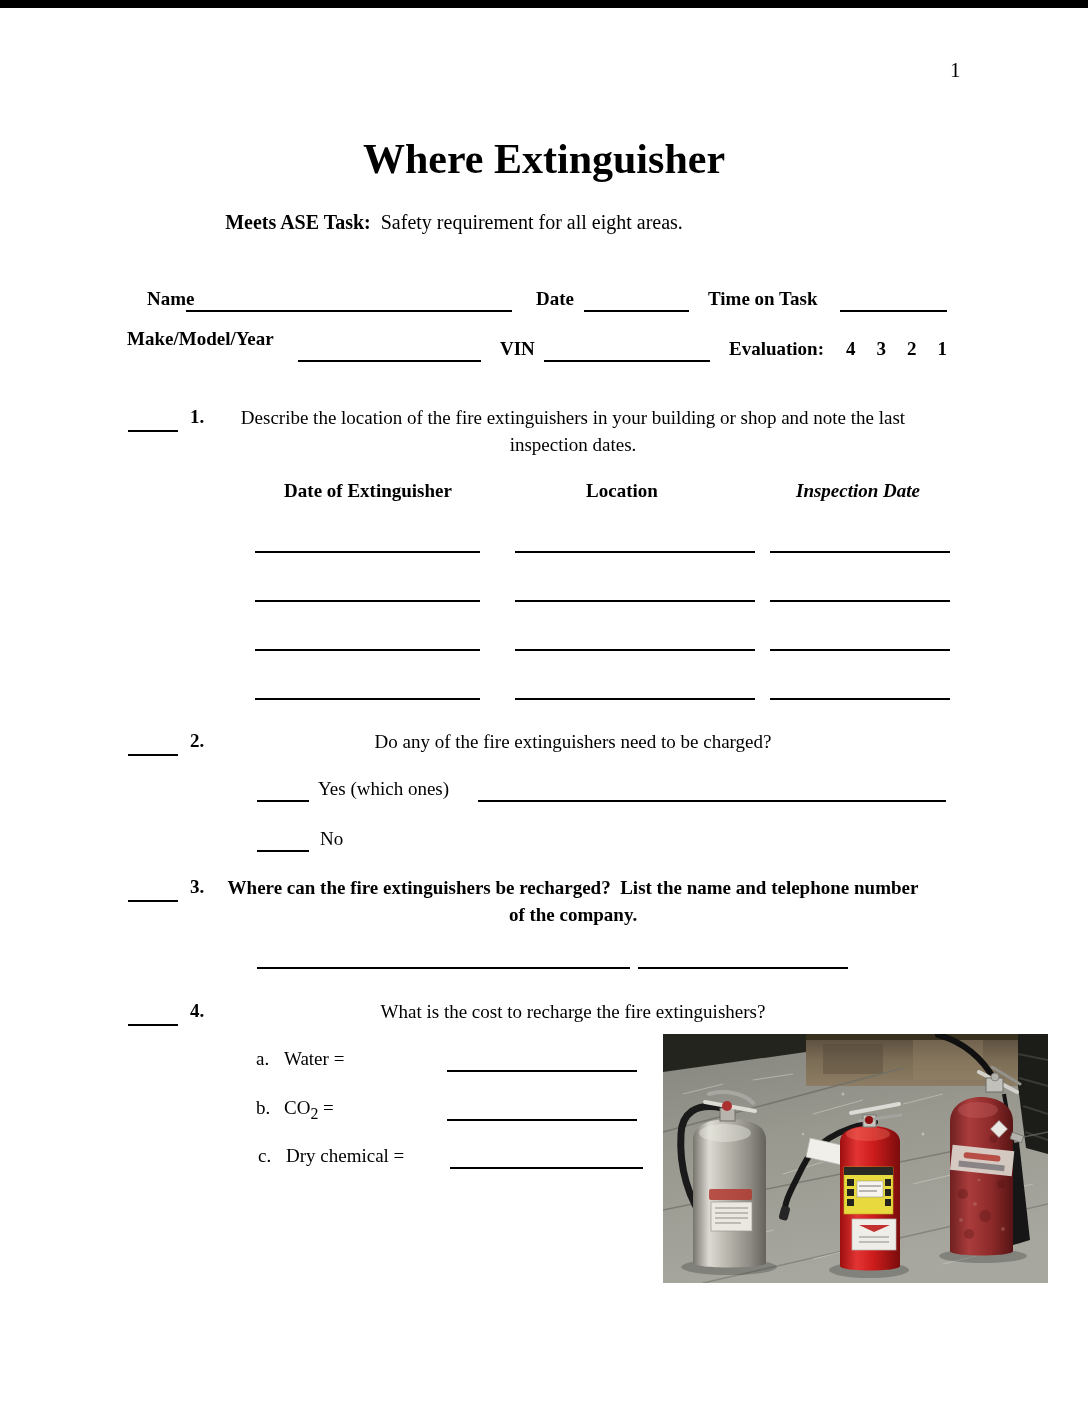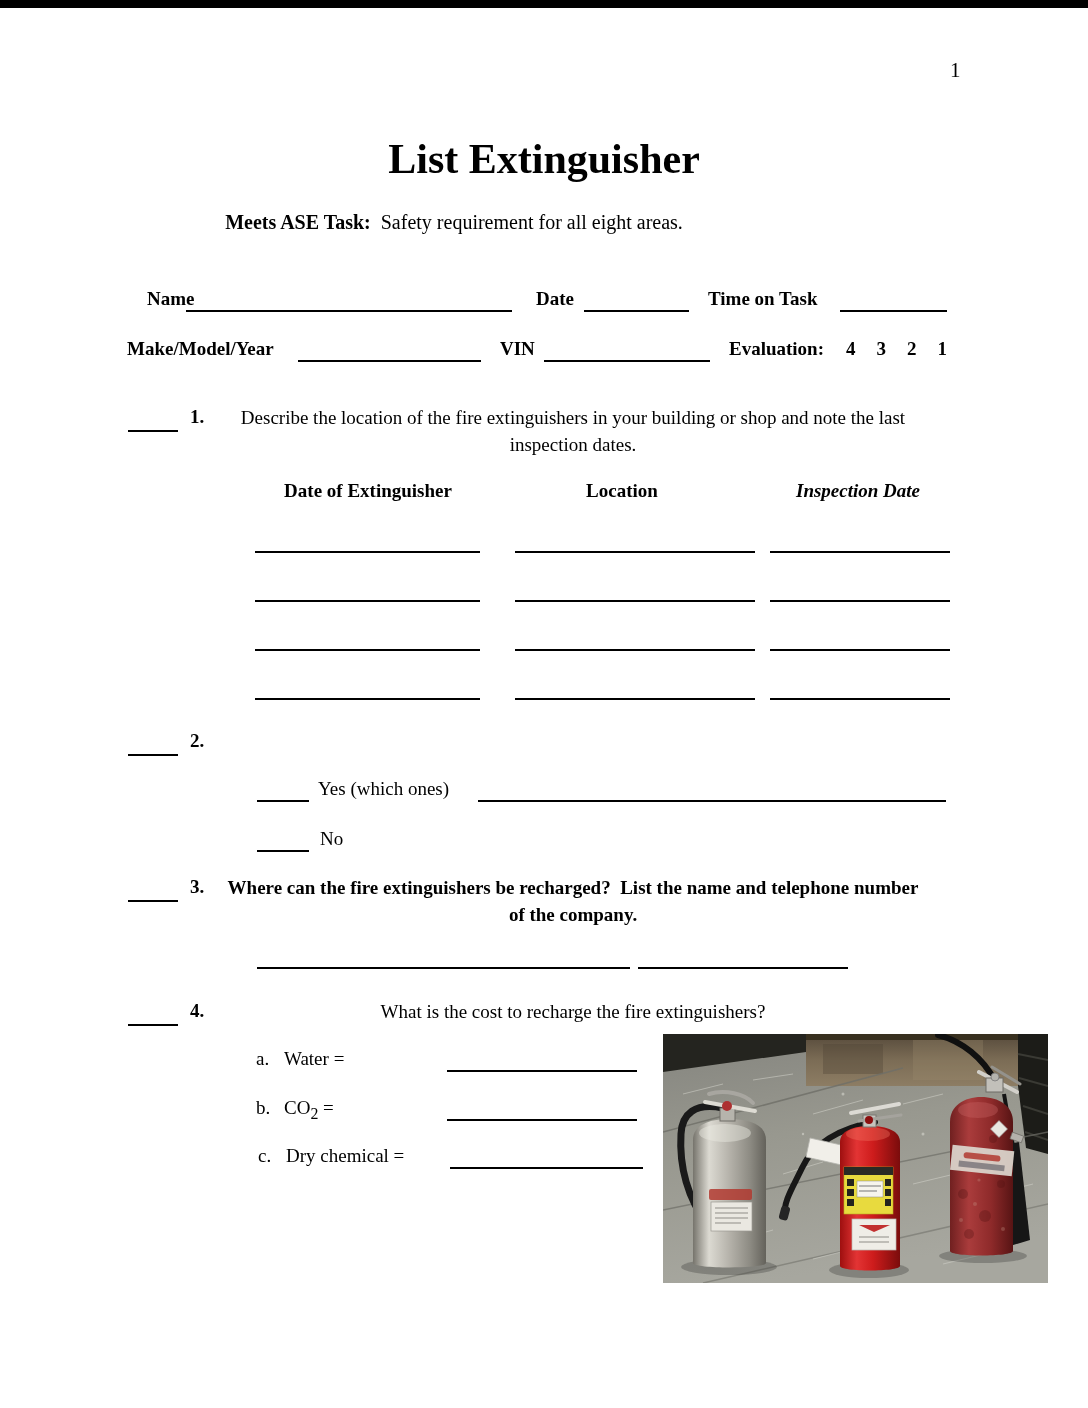--- a/index.html
+++ b/index.html
@@ -18,35 +18,35 @@
   .pagenum{font-size:21px;line-height:24px;}
   .scores{display:flex;gap:21px;}
 </style>
 </head>
 <body>
 
 <div class="page">
 
   <div class="abs pagenum" style="left:950px;top:58px;">1</div>
 
-  <div class="abs center title b" style="left:0;top:136px;width:1088px;">List Extinguisher</div>
+  <div class="abs center title b" style="left:0;top:136px;width:1088px;">Where Extinguisher</div>
   <div class="abs center subtitle" style="left:0;top:210px;width:908px;">
     <span class="b">Meets ASE Task:</span><span class="pre">  Safety requirement for all eight areas.</span>
   </div>
 
   <div class="rule"></div>
 
   <div class="abs t b" style="left:127px;top:288px;margin-left:20px;">Name</div>
   <div class="line" style="left:186px;top:310px;width:326px;"></div>
   <div class="abs t b" style="left:536px;top:288px;">Date</div>
   <div class="line" style="left:584px;top:310px;width:105px;"></div>
   <div class="abs t b" style="left:708px;top:288px;">Time on Task</div>
   <div class="line" style="left:840px;top:310px;width:107px;"></div>
 
-  <div class="abs t b" style="left:127px;top:338px;text-align:center;">Make/Model/Year</div>
+  <div class="abs t b" style="left:127px;top:328px;text-align:center;">Make/Model/Year</div>
   <div class="line" style="left:298px;top:360px;width:183px;"></div>
   <div class="abs t b" style="left:500px;top:338px;">VIN</div>
   <div class="line" style="left:544px;top:360px;width:166px;"></div>
   <div class="abs t b" style="left:729px;top:338px;">Evaluation:</div>
   <div class="abs scores" style="left:846px;top:338px;">
     <span class="t b">4</span>
     <span class="t b">3</span>
     <span class="t b">2</span>
     <span class="t b">1</span>
   </div>
@@ -67,20 +67,21 @@
   <div class="line" style="left:770px;top:600px;width:180px;"></div>
   <div class="line" style="left:255px;top:649px;width:225px;"></div>
   <div class="line" style="left:515px;top:649px;width:240px;"></div>
   <div class="line" style="left:770px;top:649px;width:180px;"></div>
   <div class="line" style="left:255px;top:698px;width:225px;"></div>
   <div class="line" style="left:515px;top:698px;width:240px;"></div>
   <div class="line" style="left:770px;top:698px;width:180px;"></div>
 
   <div class="line" style="left:128px;top:754px;width:50px;"></div>
   <div class="abs t b" style="left:190px;top:730px;">2.</div>
+  <div class="abs wrap" style="left:218px;top:728px;width:710px;">Do any of the fire extinguishers need to be charged?</div>
 
   <div class="line" style="left:257px;top:800px;width:52px;"></div>
   <div class="abs t" style="left:318px;top:778px;">Yes (which ones)</div>
   <div class="line" style="left:478px;top:800px;width:468px;"></div>
 
   <div class="line" style="left:257px;top:850px;width:52px;"></div>
   <div class="abs t" style="left:320px;top:828px;">No</div>
 
   <div class="line" style="left:128px;top:900px;width:50px;"></div>
   <div class="abs t b" style="left:190px;top:876px;">3.</div>

